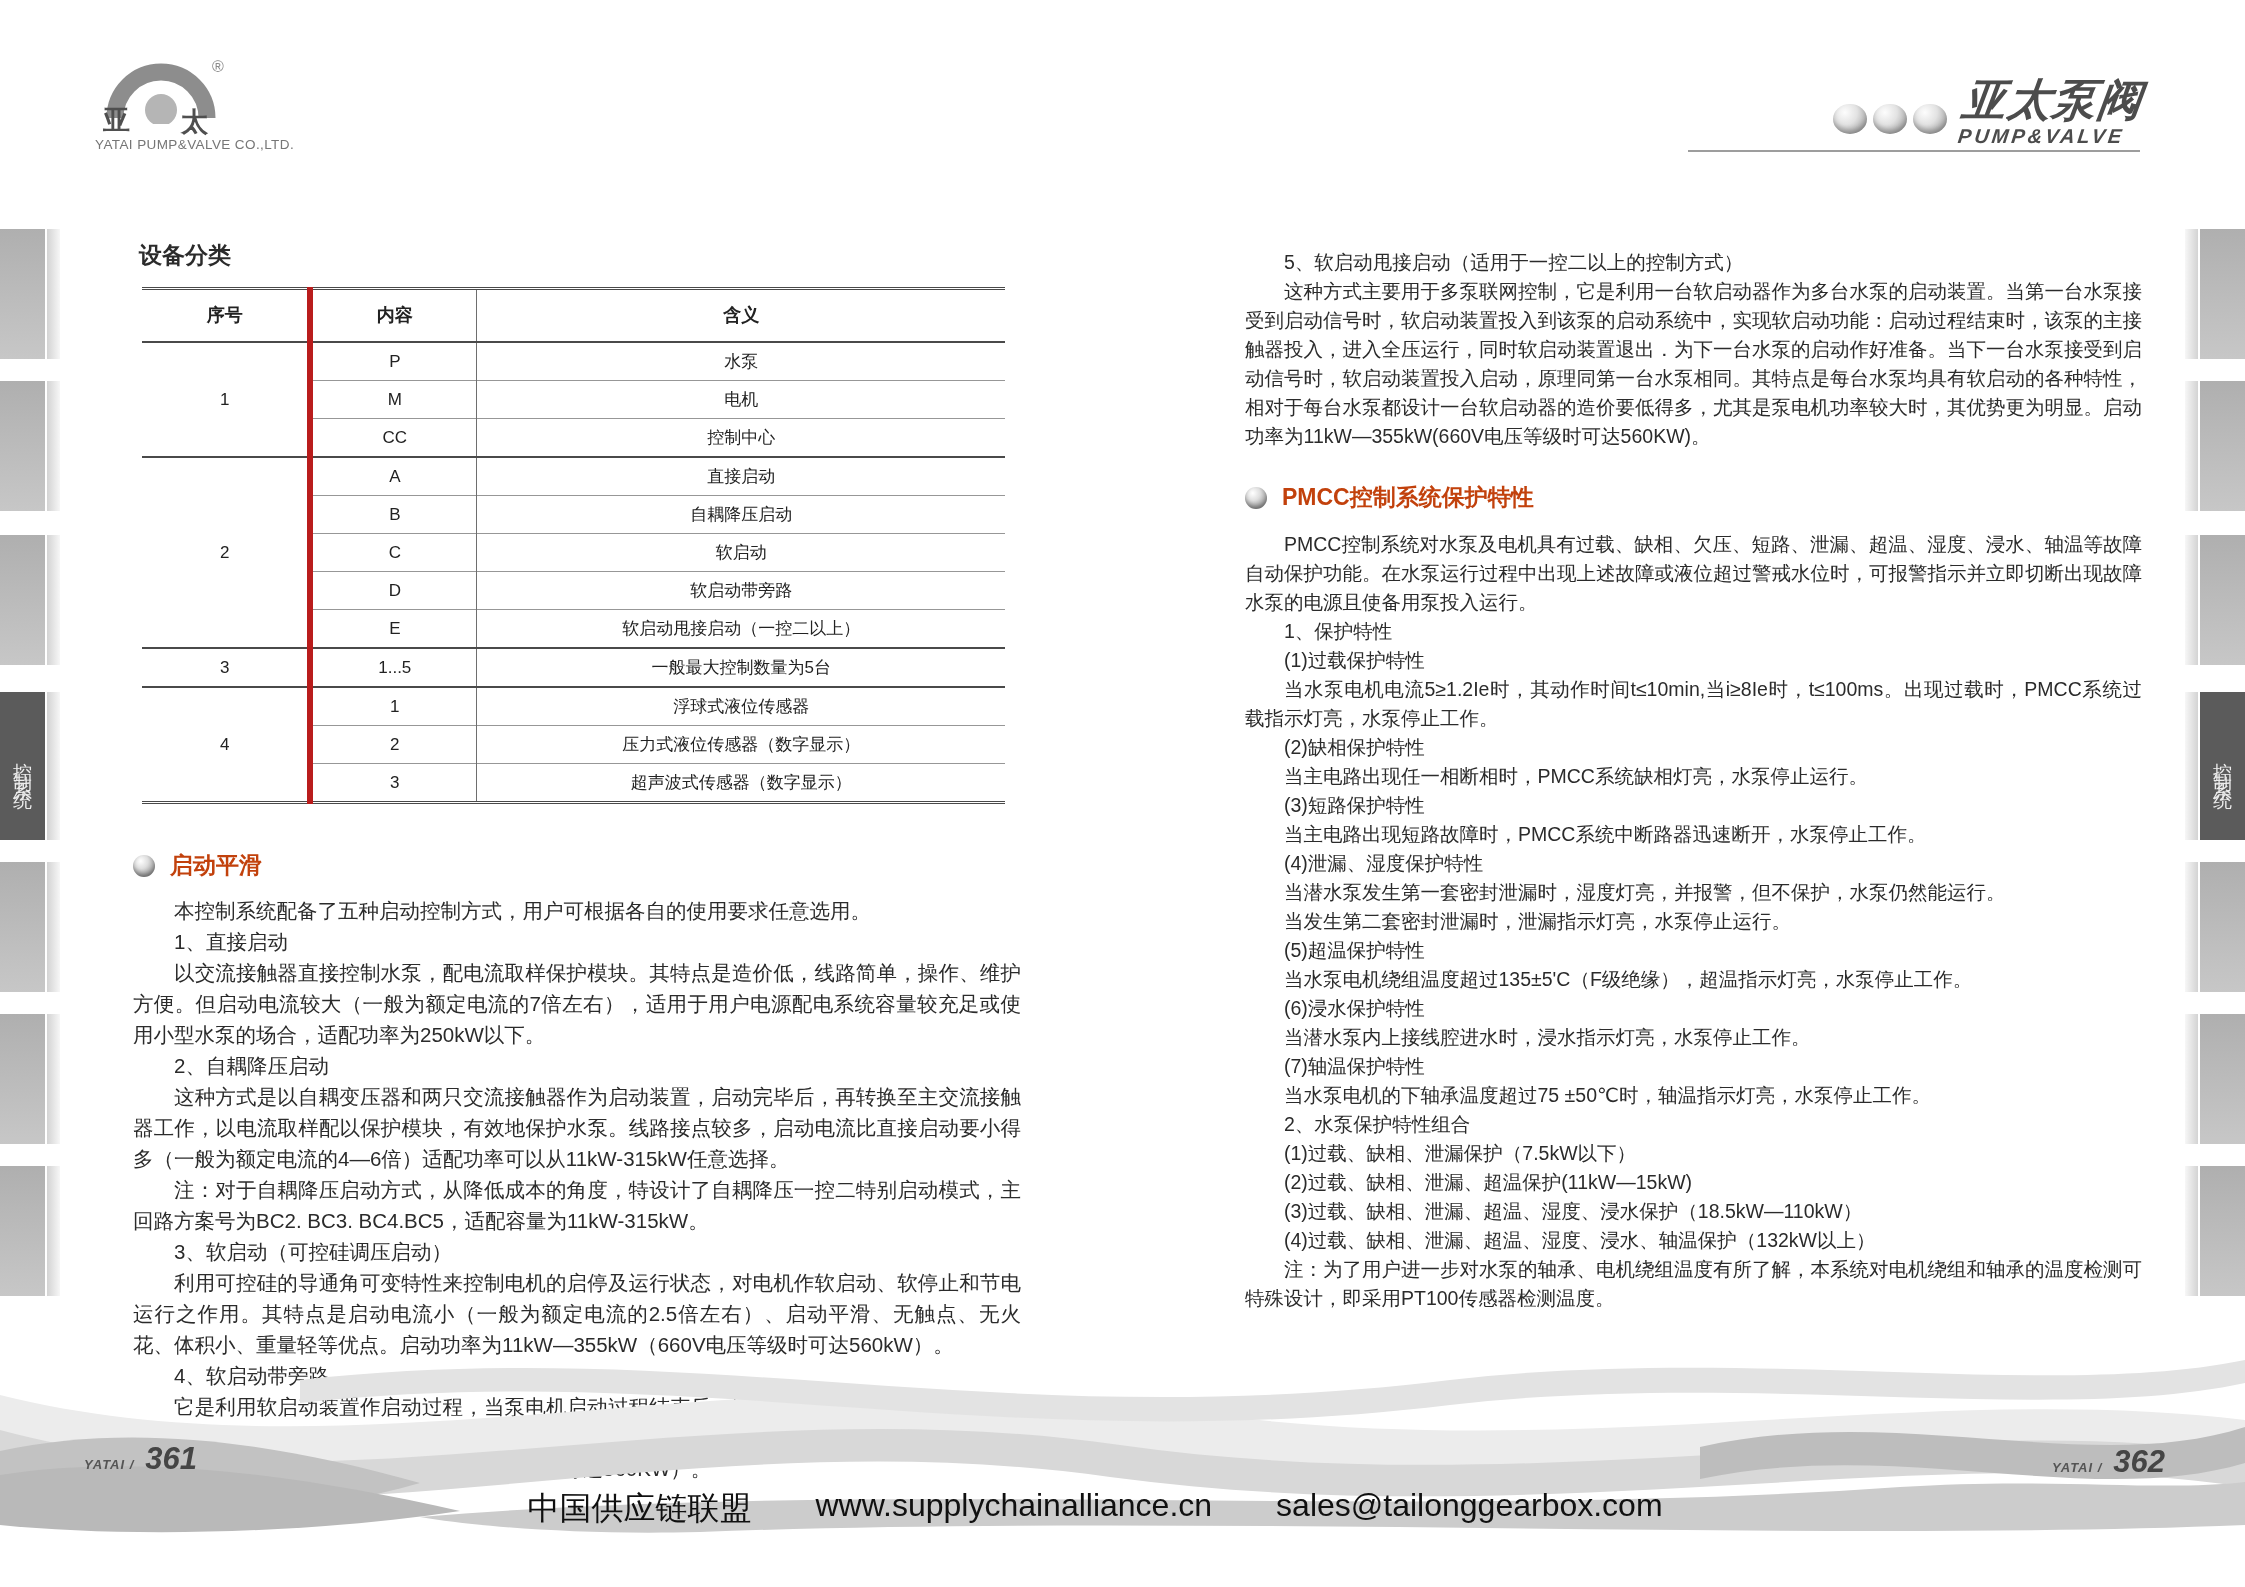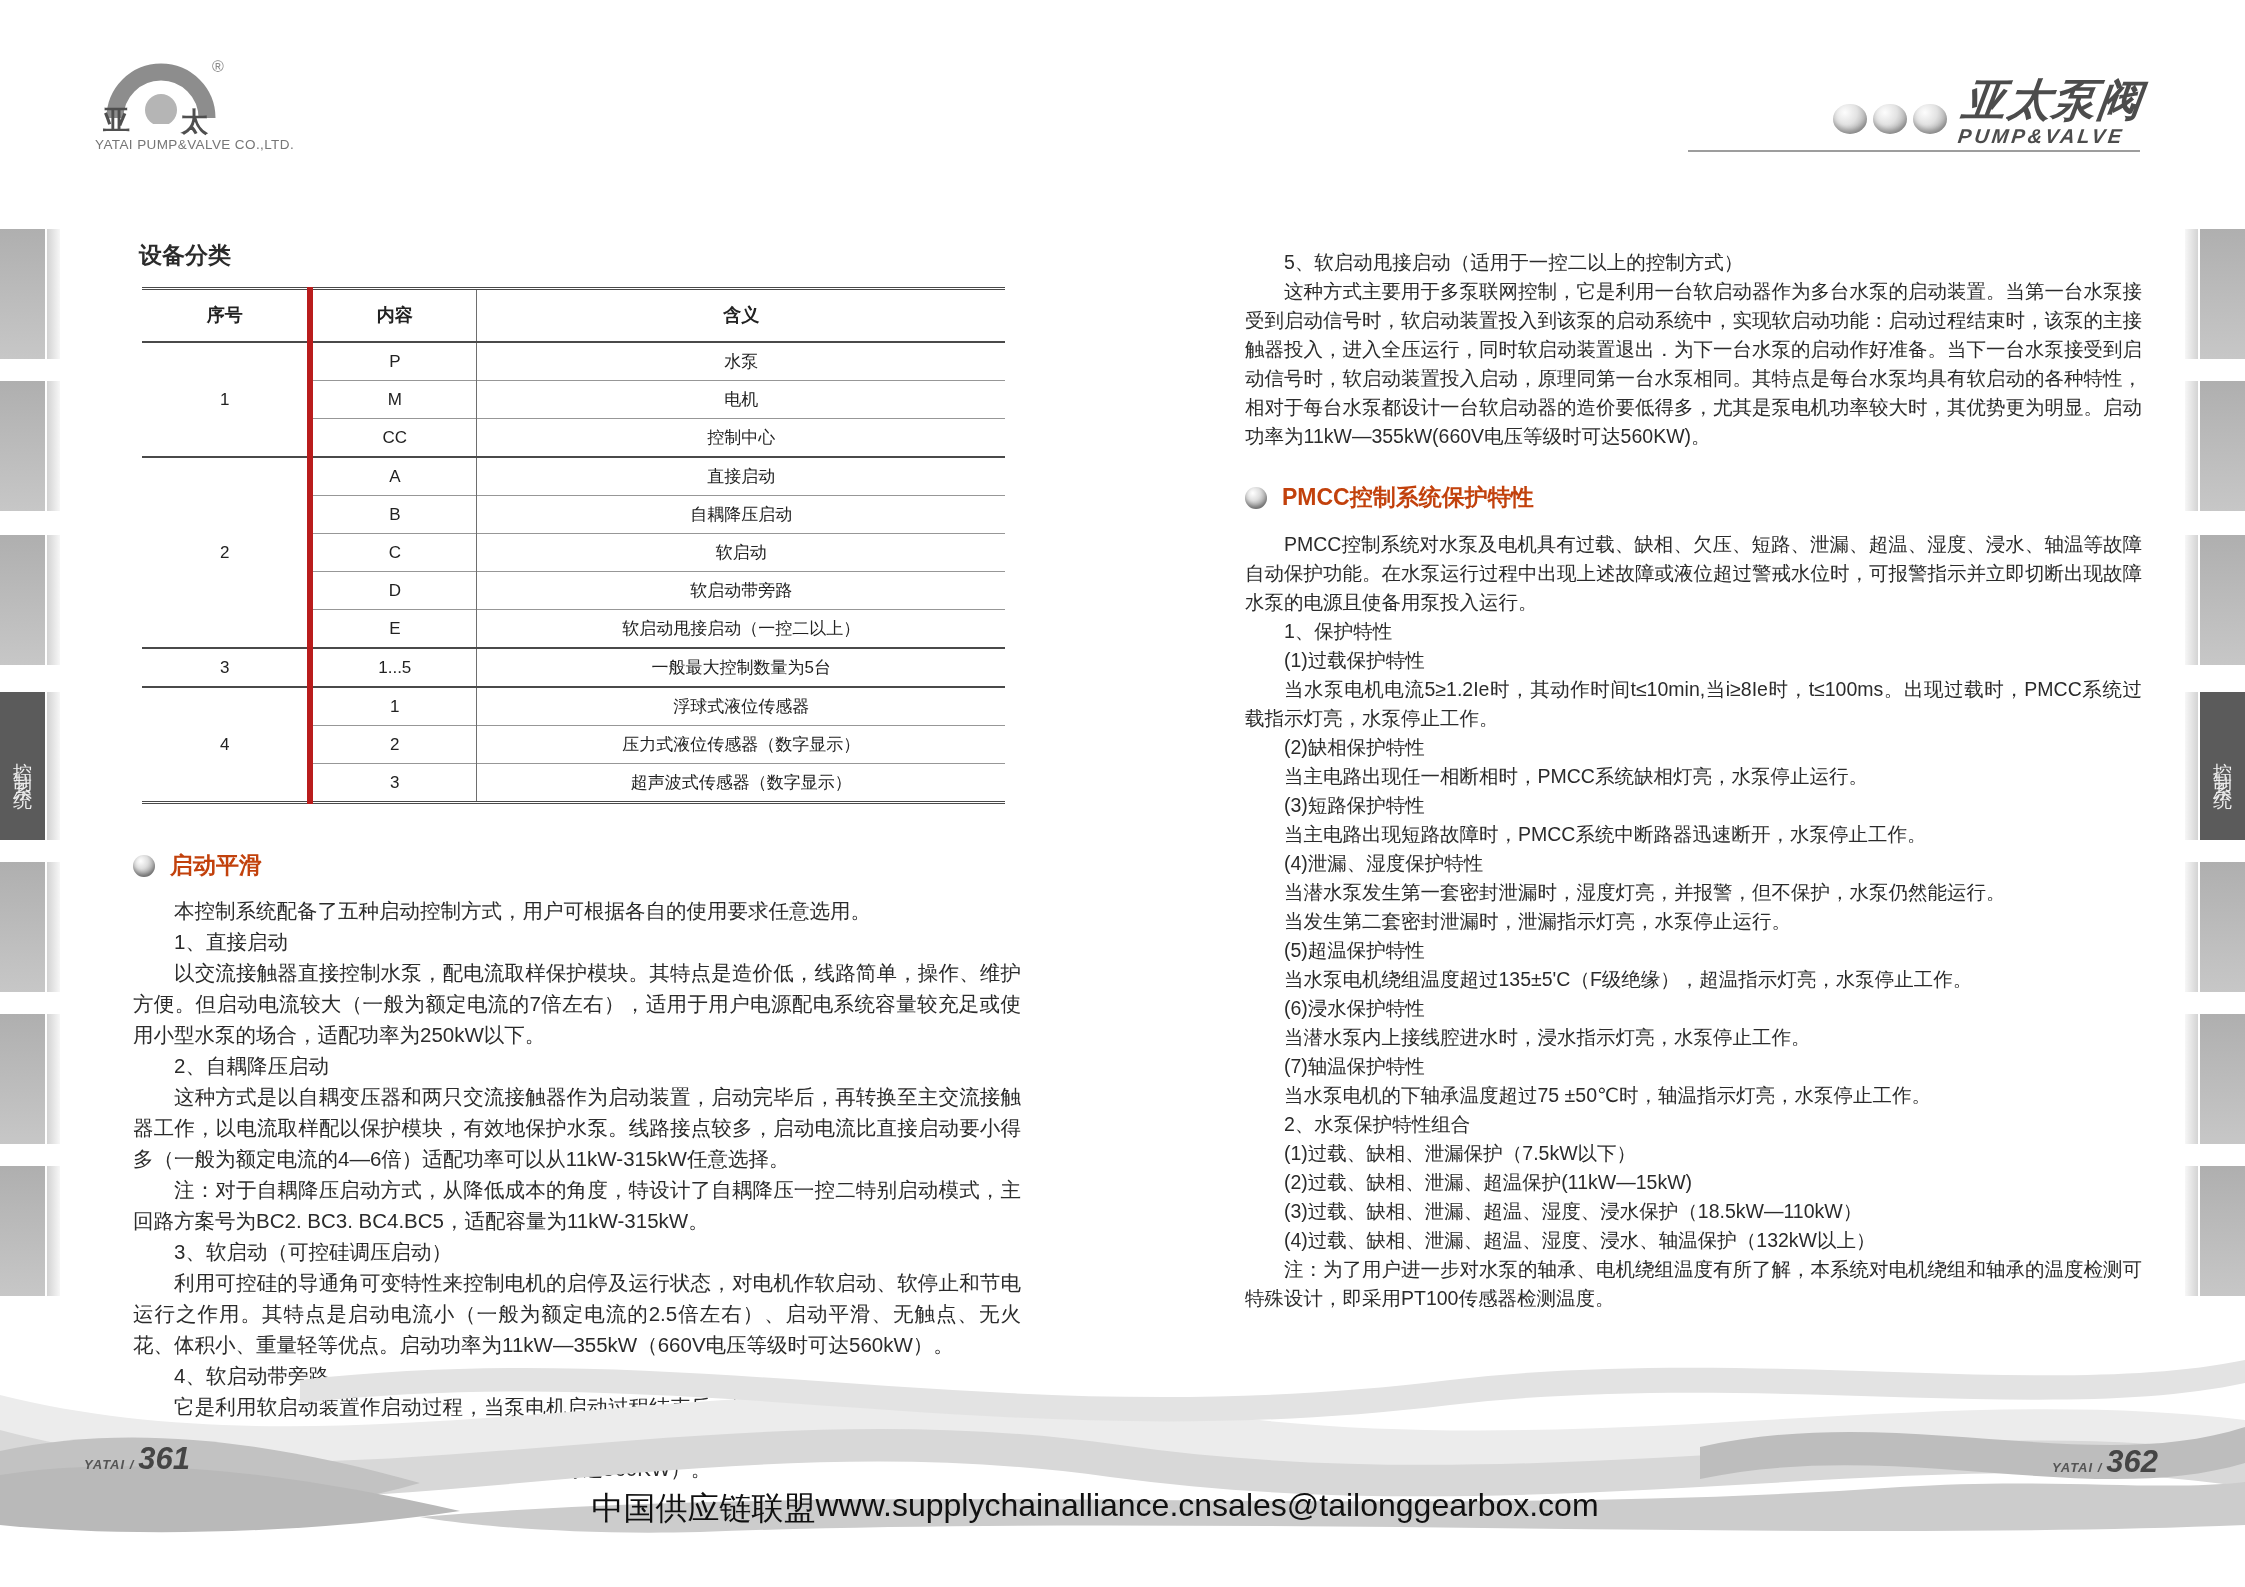--- a/index.html
+++ b/index.html
@@ -64,23 +64,23 @@
   .spec .c2 { border-left:6px solid #b91c1c; border-right:1px solid #6e6e6e; }
   .spec tr.sub td { border-top:1px solid #979797; }
   .spec tr.grp td { border-top:2px solid #4a4a4a; }
 
   
   .waves { position:absolute; left:0; top:1325px; width:2245px; height:215px; }
   .pageno { position:absolute; white-space:nowrap; }
   .pageno.pl { left:84px;  top:1441px; }
   .pageno.pr { left:2052px; top:1444px; }
   .pn-brand { font-size:13px; font-weight:bold; font-style:italic; letter-spacing:1px; color:#555; }
-  .pn-num   { font-size:31px; font-weight:bold; font-style:italic; color:#454545; margin-left:4px; }
+  .pn-num   { font-size:31px; font-weight:bold; font-style:italic; color:#454545; margin-left:11px; }
   .contact { position:absolute; left:430px; top:1487px; width:1330px; display:flex;
-             justify-content:center; font-size:32px; color:#101010; white-space:nowrap; }
+             justify-content:center; gap:64px; font-size:32px; color:#101010; white-space:nowrap; }
 </style>
 </head>
 <body>
 
 <div class="page">
 
   <div class="blk" style="top:229px;height:130px;"></div>
   <div class="blk" style="top:381px;height:130px;"></div>
   <div class="blk" style="top:535px;height:130px;"></div>
   <div class="blk dark" style="top:692px;height:148px;">

